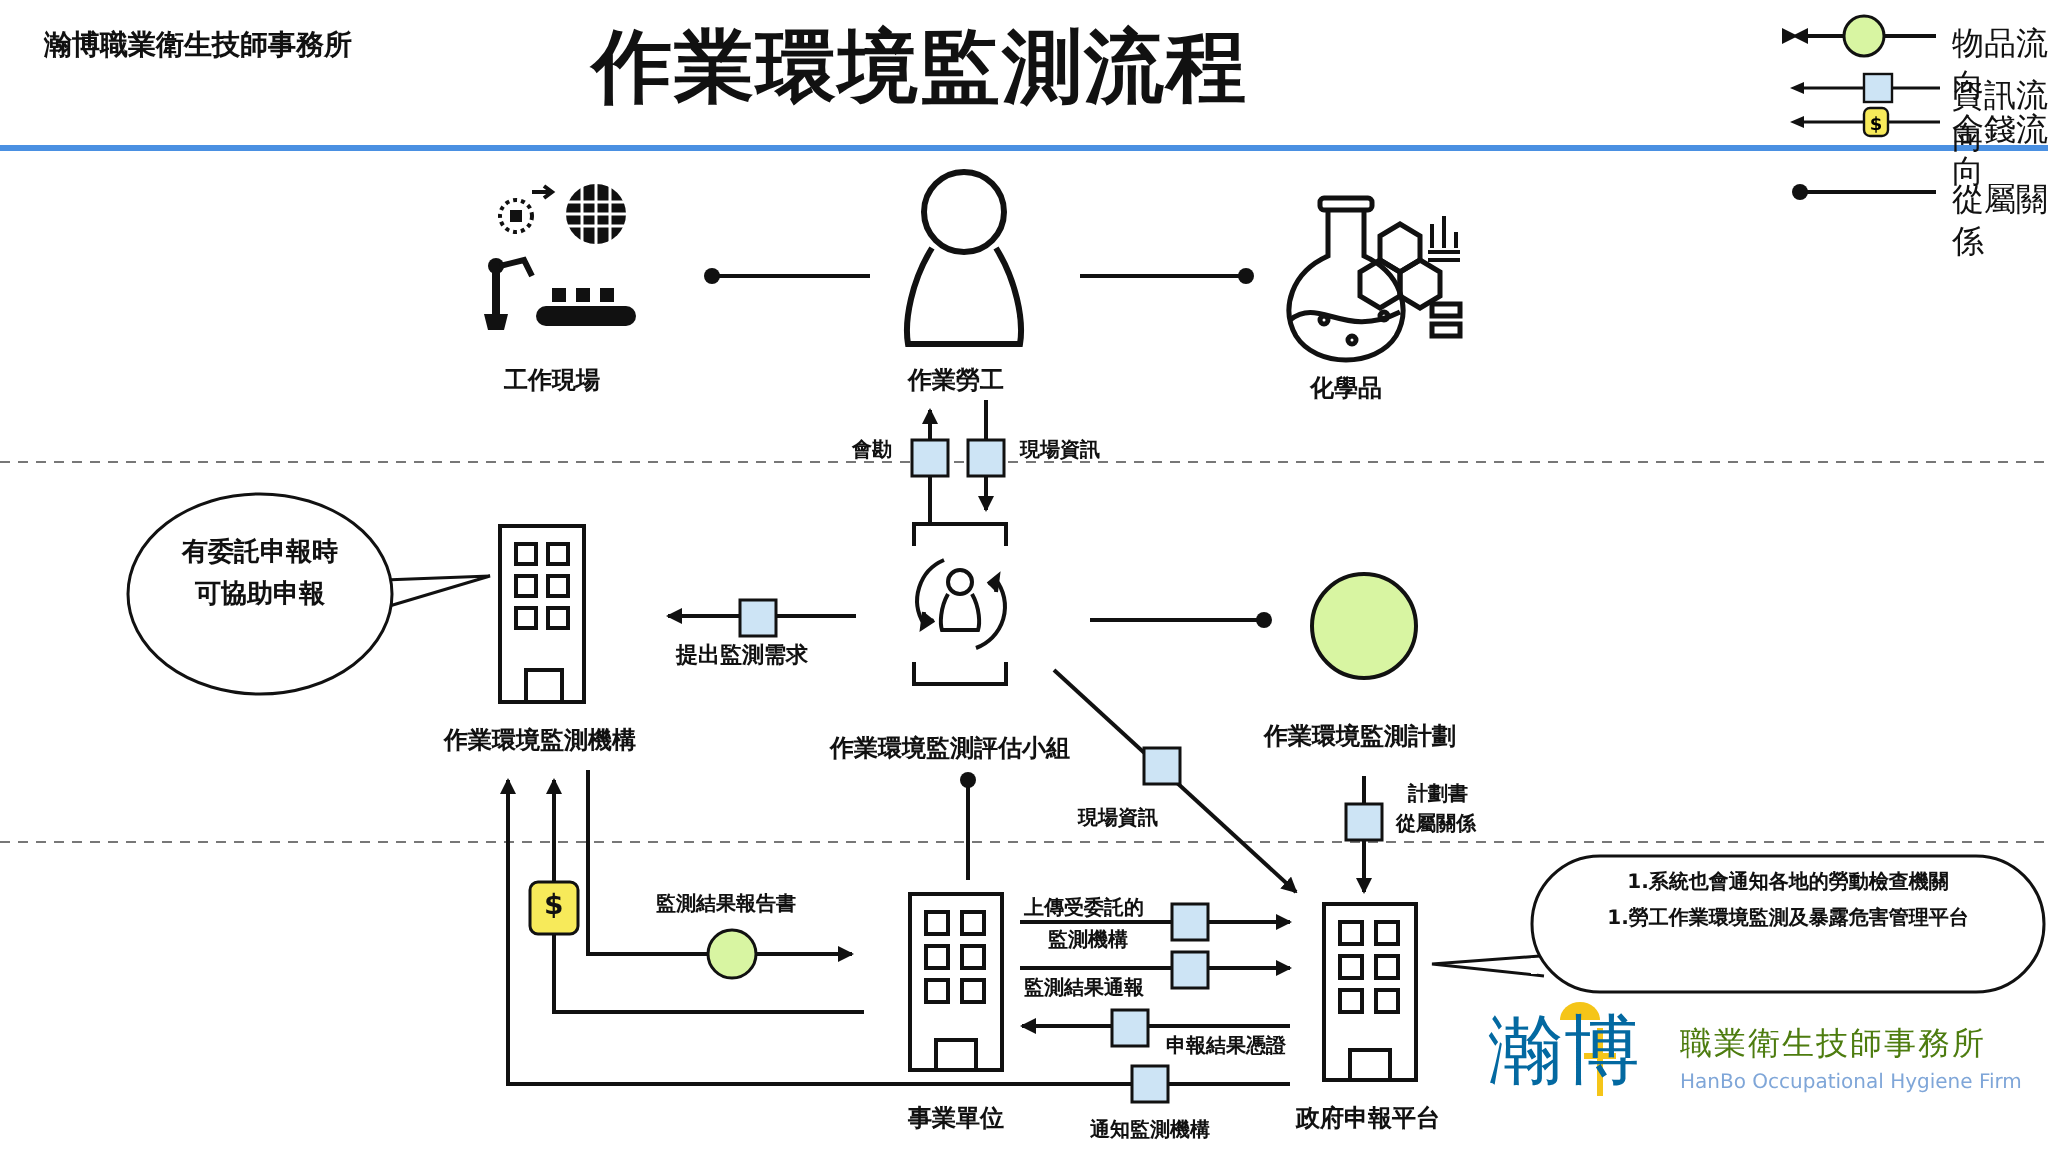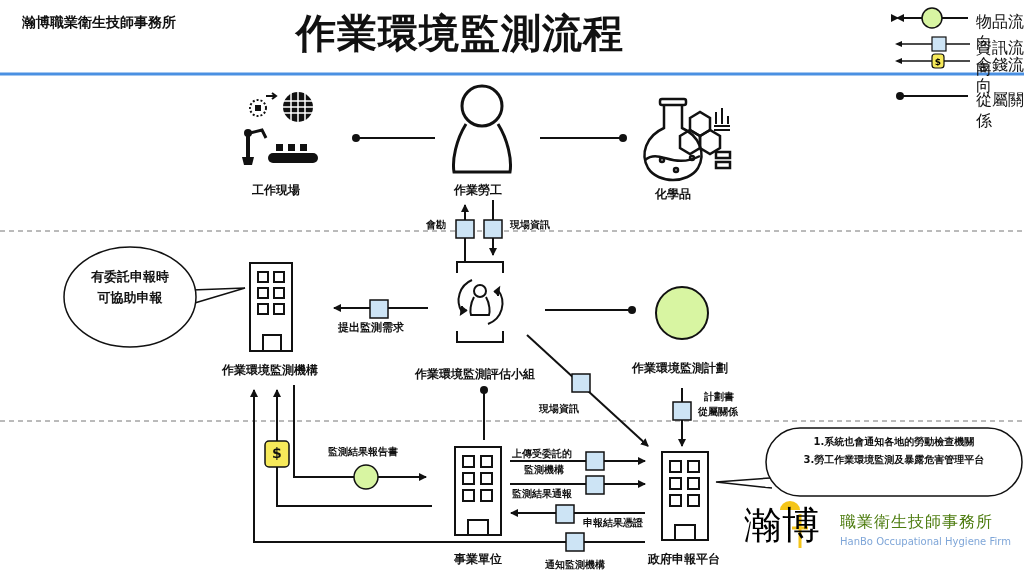--- a/index.html
+++ b/index.html
@@ -8,21 +8,21 @@
   .abs { position: absolute; }
   .company { left: 22px; top: 14px; font-size: 14px; font-weight: bold; }
   .title { left: 296px; top: 6px; font-size: 40px; font-weight: bold; letter-spacing: 1px; }
   .lbl { position: absolute; font-size: 12px; font-weight: bold; white-space: nowrap; }
   .sm { font-size: 10px; font-weight: bold; }
   .leg { position: absolute; font-size: 16px; font-weight: normal; }
   .bubble-text { position: absolute; text-align: center; font-weight: bold; }
   svg { position: absolute; left: 0; top: 0; }
   .brand-cn { left: 840px; top: 512px; font-size: 16px; color: #4d7c0f; letter-spacing: 1px; }
   .brand-en { left: 840px; top: 536px; font-size: 10px; color: #7fa6d8; }
-  .logo-text { left: 744px; top: 500px; font-size: 38px; color: #000000; font-family: "DejaVu Serif", serif; }
+  .logo-text { left: 744px; top: 500px; font-size: 38px; color: #0369a1; font-family: "DejaVu Serif", serif; }
 </style>
 </head>
 <body>
 
 <div class="abs company">瀚博職業衛生技師事務所</div>
 <div class="abs title">作業環境監測流程</div>
 
 <svg width="1024" height="576" viewBox="0 0 1024 576">
   <defs>
     <marker id="arr" markerWidth="8" markerHeight="8" refX="7" refY="4" orient="auto" markerUnits="userSpaceOnUse">
@@ -216,18 +216,18 @@
 <div class="lbl sm" style="left:583px; top:516px;">申報結果憑證</div>
 <div class="lbl sm" style="left:545px; top:558px;">通知監測機構</div>
 <div class="lbl" style="left:272px; top:445px; font-size:14px;">$</div>
 
 <div class="bubble-text" style="left:70px; top:266px; width:120px; font-size:13px; line-height:21px;">
   <div>有委託申報時</div>
   <div>可協助申報</div>
 </div>
 <div class="bubble-text" style="left:772px; top:433px; width:244px; font-size:10px; line-height:18px;">
   <div>1.系統也會通知各地的勞動檢查機關</div>
-  <div>3.勞工作業環境監測及暴露危害管理平台</div>
+  <div>1.勞工作業環境監測及暴露危害管理平台</div>
 </div>
 
 <div class="abs logo-text">瀚博</div>
 <div class="abs brand-cn">職業衛生技師事務所</div>
 <div class="abs brand-en">HanBo Occupational Hygiene Firm</div>
 
 </body></html>

